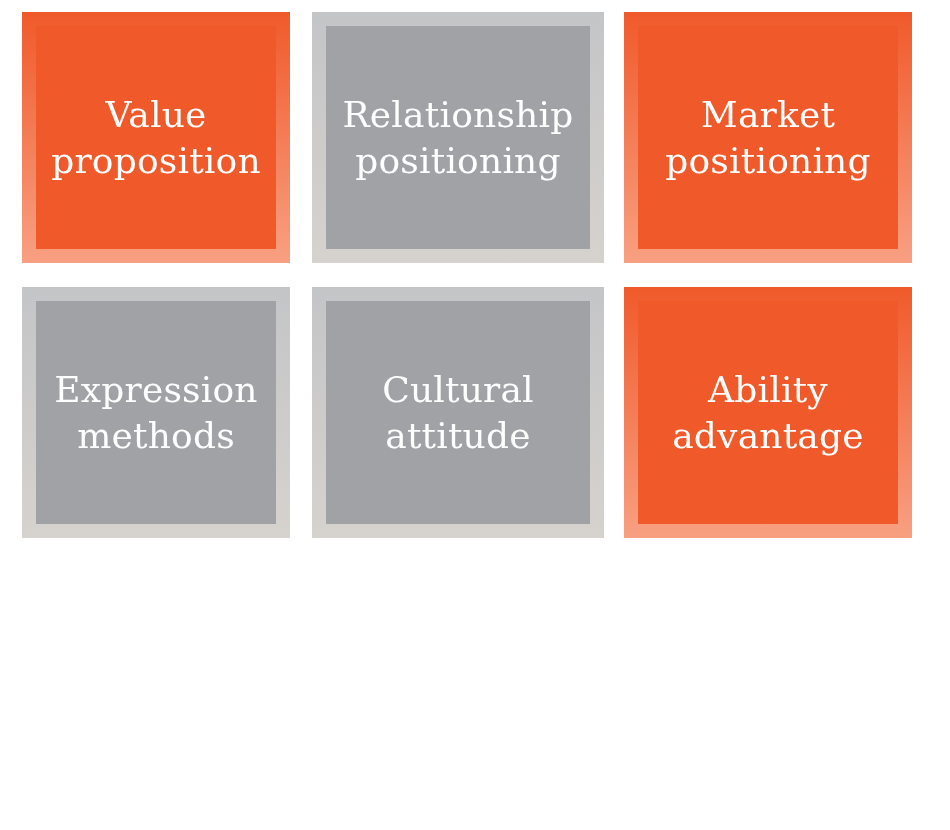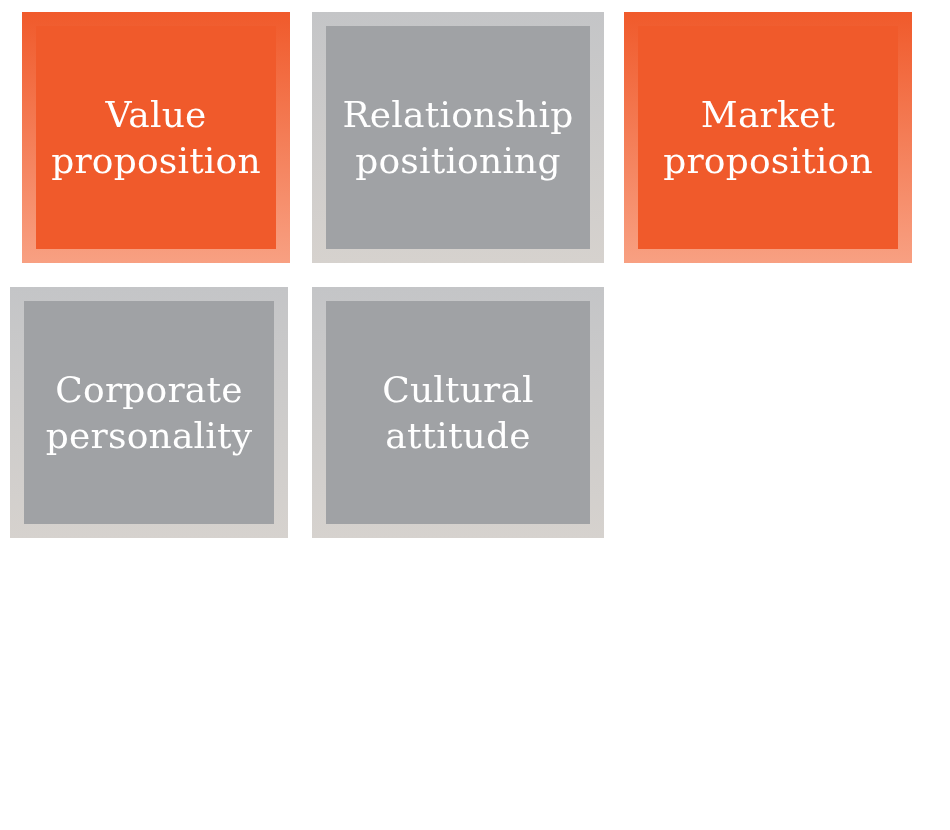--- a/index.html
+++ b/index.html
@@ -155,40 +155,48 @@
         <div class="tile-label">Relationship
 positioning</div>
       </div>
     </div>
   </div>
 
   <div class="cell c2">
     <div class="tile orange">
       <div class="plate">
         <div class="tile-label">Market
-proposition</div>
-      </div>
-    </div>
-  </div>
-
-
-
-  <div class="cell c2">
+positioning</div>
+      </div>
+    </div>
+  </div>
+
+  <div class="cell c0">
     <div class="tile gray">
       <div class="plate">
-        <div class="tile-label">Corporate
-personality</div>
-      </div>
-    </div>
-  </div>
+        <div class="tile-label">Expression
+methods</div>
+      </div>
+    </div>
+  </div>
+
+
 
 
   <div class="cell c1">
     <div class="tile gray">
       <div class="plate">
         <div class="tile-label">Cultural
 attitude</div>
       </div>
     </div>
   </div>
 
+  <div class="cell c2">
+    <div class="tile orange">
+      <div class="plate">
+        <div class="tile-label">Ability
+advantage</div>
+      </div>
+    </div>
+  </div>
 
 </div>
 
 </body></html>

